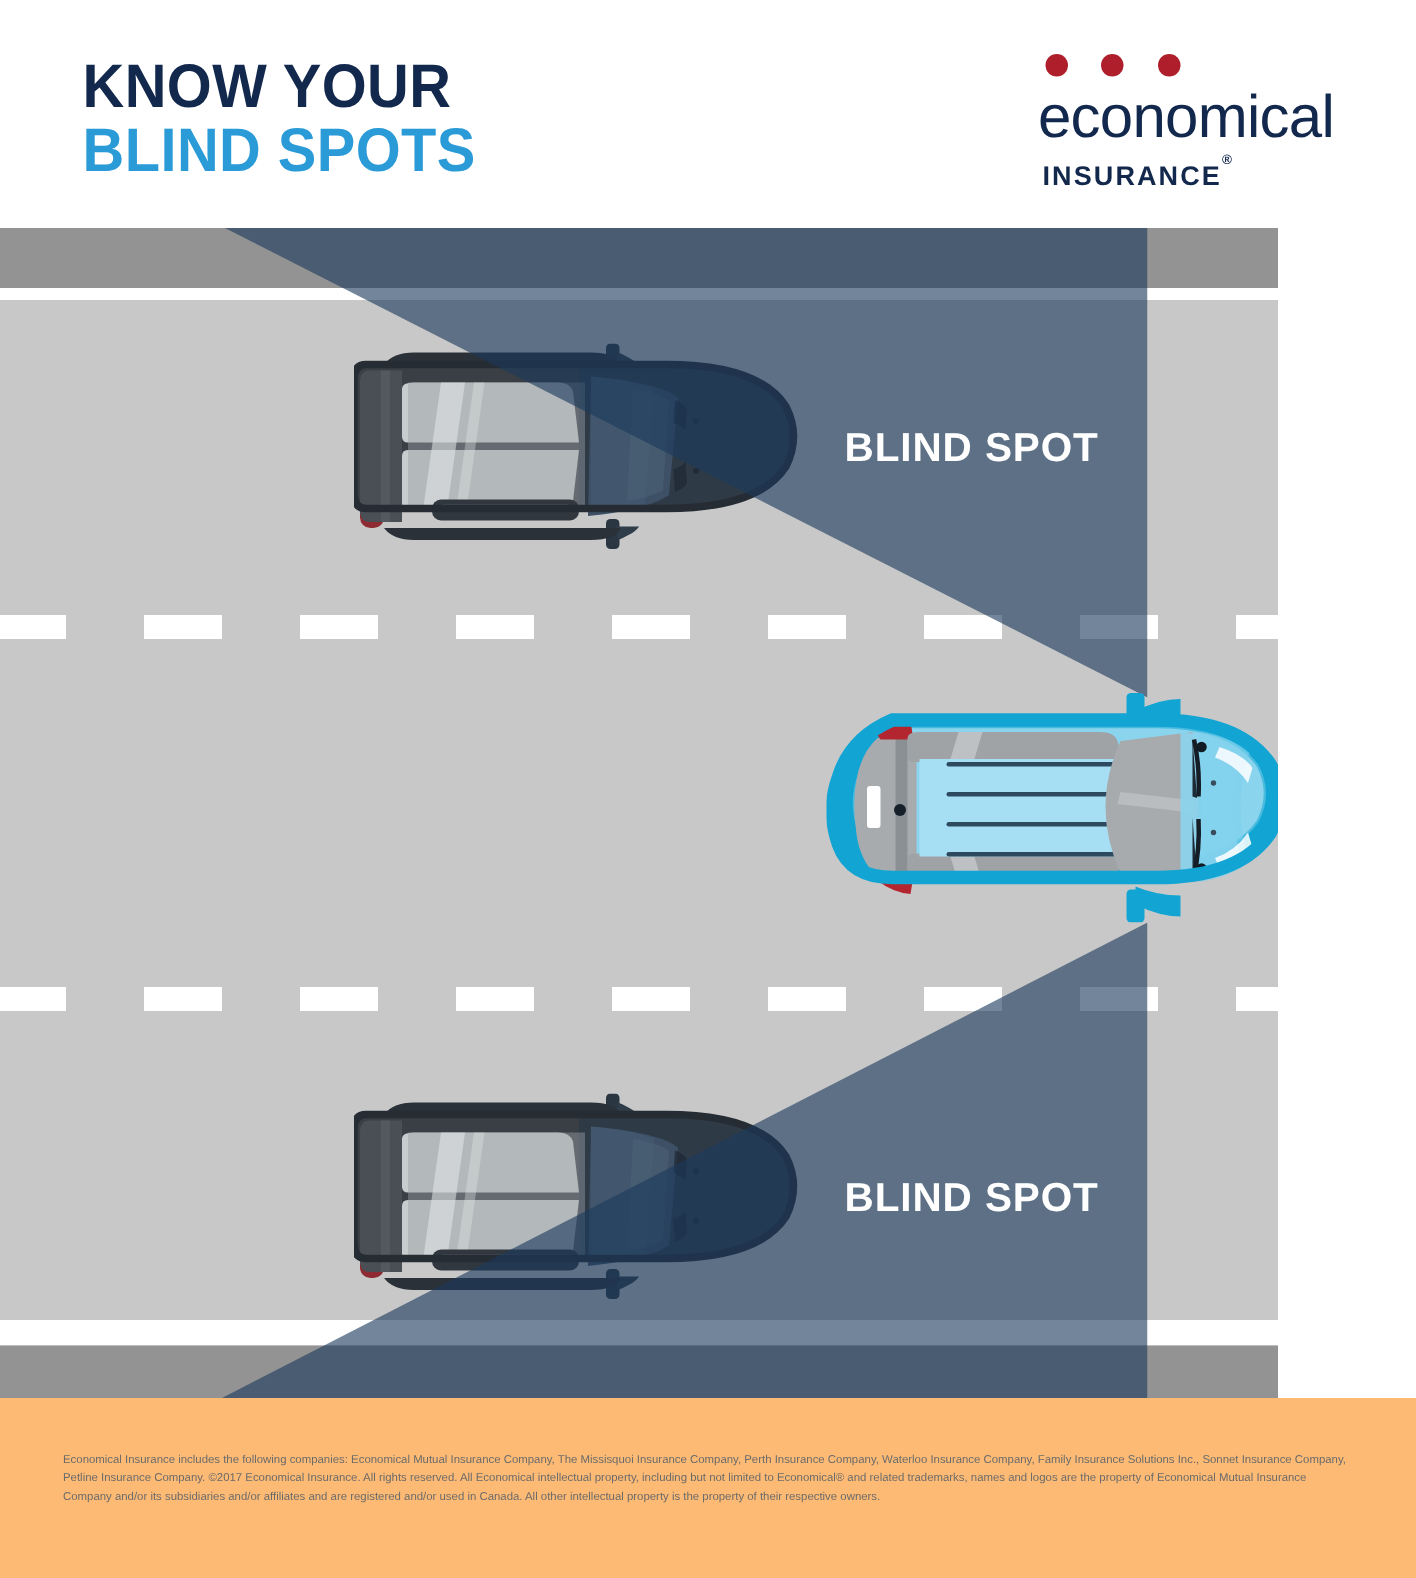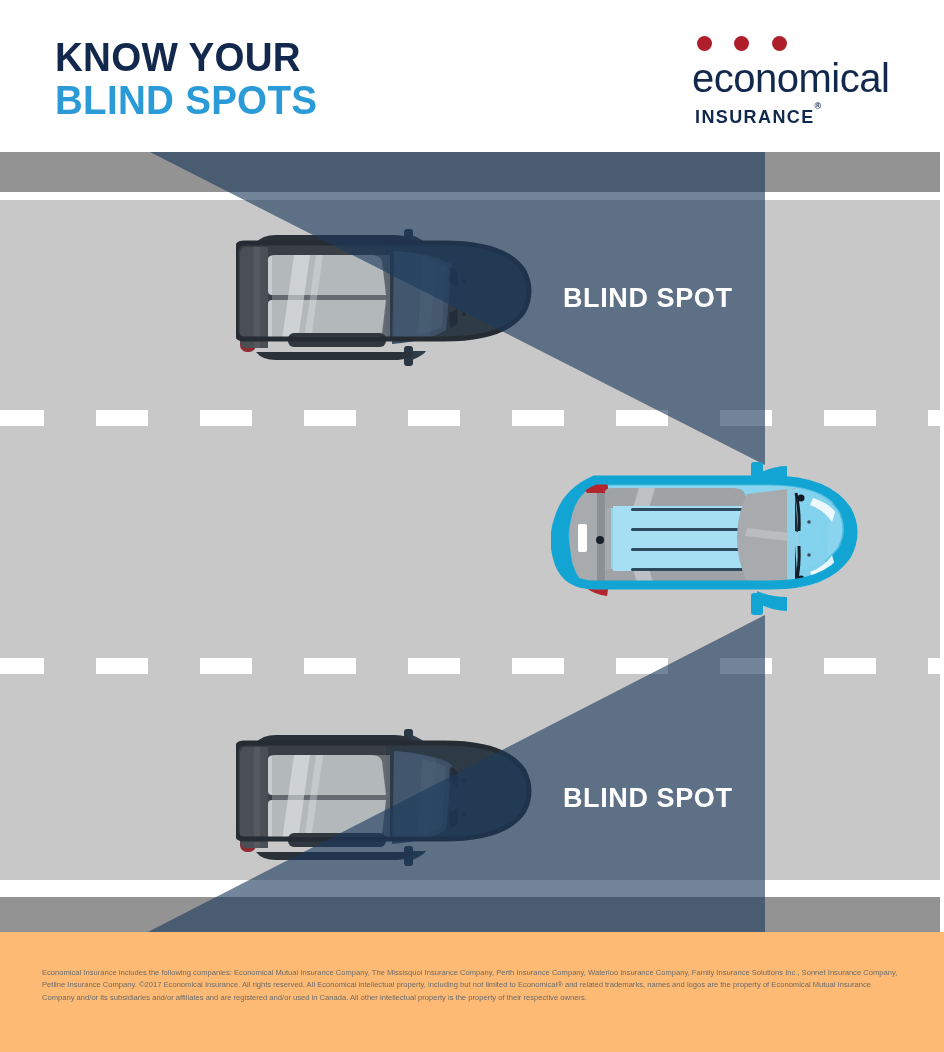--- a/index.html
+++ b/index.html
@@ -57,21 +57,21 @@
   #logo-sub{
     position:absolute; left:3px; top:72px;
     font-size:18px; color:#12284c;
     font-weight:bold; letter-spacing:1.4px;
     line-height:1;
   }
   #logo-sub sup{ font-size:9px; top:-7px; position:relative; }
 
   
   #scene{
-    position:absolute; left:0; top:152px; width:940px; height:780px;
+    position:absolute; left:0; top:152px; width:852px; height:780px;
     overflow:hidden;
     background:#c8c8c8;
   }
   .shoulder{
     position:absolute; left:0; width:944px; background:#939393;
   }
   #shoulder-top{ top:0; height:40px; }
   #shoulder-bottom{ top:745px; height:35px; }
   .edge-line{
     position:absolute; left:0; width:944px; background:#ffffff;

